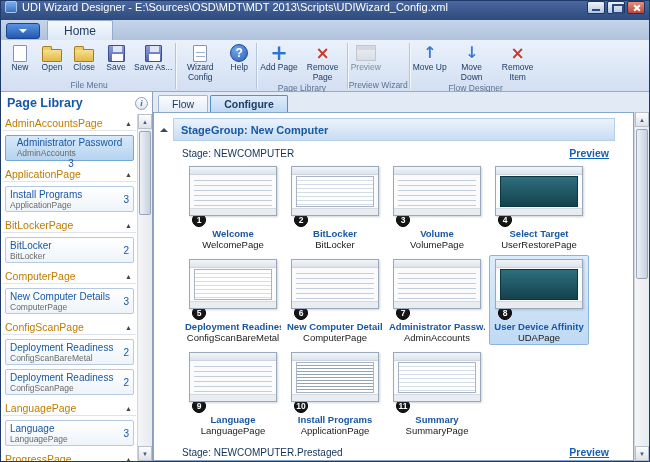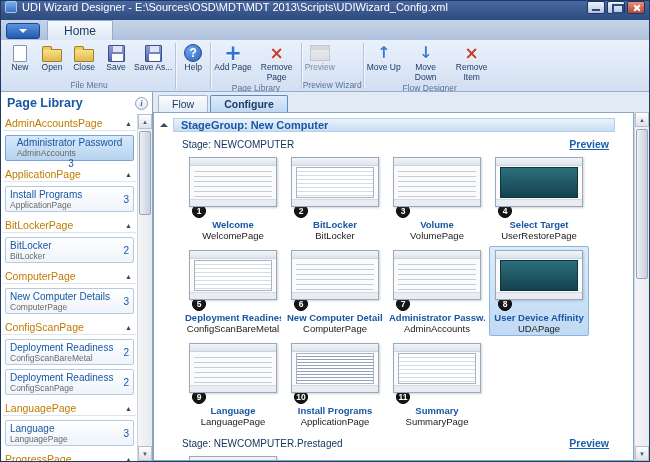--- a/index.html
+++ b/index.html
@@ -77,21 +77,21 @@
 
   
   .main { flex:1; display:flex; flex-direction:column; overflow:hidden; background:#e2eaf5; }
   .main-tabs { height:20px; flex:0 0 auto; display:flex; align-items:center; padding:2px 0 0 5px; gap:2px; }
   .main-tab { padding:2px 13px; font-size:10.5px; color:#1e3c64; border:1px solid #a0b6d4; border-bottom:none; background:linear-gradient(#fbfcfe,#e4ecf6); border-radius:2px 2px 0 0; }
   .main-tab.active { background:linear-gradient(#ddecfb,#c0d8f2); border-color:#5b8cc4; font-weight:bold; }
   .main-content-row { flex:1; display:flex; overflow:hidden; }
   .content { flex:1; background:#fff; border:1px solid #86a6ca; overflow:hidden; position:relative; }
   .content-top { display:flex; align-items:center; padding:5px 18px 0 6px; }
   .expander { width:0; height:0; border:4px solid transparent; border-bottom-color:#3a4a5e; margin:-4px 5px 0 0; }
-  .sg-bar { flex:1; height:14px; background:linear-gradient(#ebf3fc,#c8dcf3); border:1px solid #b6cfe9; display:flex; align-items:center; padding:0 7px; color:#1857a4; font-weight:bold; font-size:11px; }
+  .sg-bar { flex:1; height:23px; background:linear-gradient(#ebf3fc,#c8dcf3); border:1px solid #b6cfe9; display:flex; align-items:center; padding:0 7px; color:#1857a4; font-weight:bold; font-size:11px; }
   .stages { padding:0 24px 0 28px; }
   .stage-header { display:flex; align-items:center; justify-content:space-between; margin:6px 0 2px; }
   .stage-name { color:#12325a; font-weight:normal; font-size:10px; }
   .preview-link { color:#1760b0; font-size:10.5px; font-weight:bold; text-decoration:underline; cursor:pointer; }
   .stage-grid { display:flex; flex-wrap:wrap; }
   .card { width:100px; margin:1px 1px 2px; padding:3px 1px 1px; text-align:center; border:1px solid transparent; }
   .card.selected { background:linear-gradient(#dcecfb,#c0daf4); border-color:#8cb4dc; border-radius:2px; }
   .thumb { width:88px; height:50px; margin:0 auto; background:#fbfbfb; border:1px solid #9aa8ba; position:relative; box-shadow:1px 1px 2px rgba(80,100,130,.28); }
   .thumb::before { content:""; position:absolute; top:0; left:0; right:0; height:7px; background:linear-gradient(#f2f5f9,#dde4ec); border-bottom:1px solid #ccd4de; }
   .thumb::after { content:""; position:absolute; bottom:0; left:0; right:0; height:6px; background:#e9edf2; border-top:1px solid #d4dae2; }
@@ -162,20 +162,26 @@
               <div class="ribbon-button-label">Save As...</div>
             </div>
           </div>
           <div class="ribbon-group-label">File Menu</div>
         </div>
         <div class="ribbon-sep"></div>
         <div class="ribbon-group">
           <div class="ribbon-buttons">
             <div class="ribbon-button">
               <div class="icon-wrap">
+                <div class="ic-doc lines"></div>
+              </div>
+              <div class="ribbon-button-label">Wizard Config</div>
+            </div>
+            <div class="ribbon-button">
+              <div class="icon-wrap">
                 <div class="ic-help">?</div>
               </div>
               <div class="ribbon-button-label">Help</div>
             </div>
           </div>
           <div class="ribbon-group-label"></div>
         </div>
         <div class="ribbon-sep"></div>
         <div class="ribbon-group">
           <div class="ribbon-buttons">

